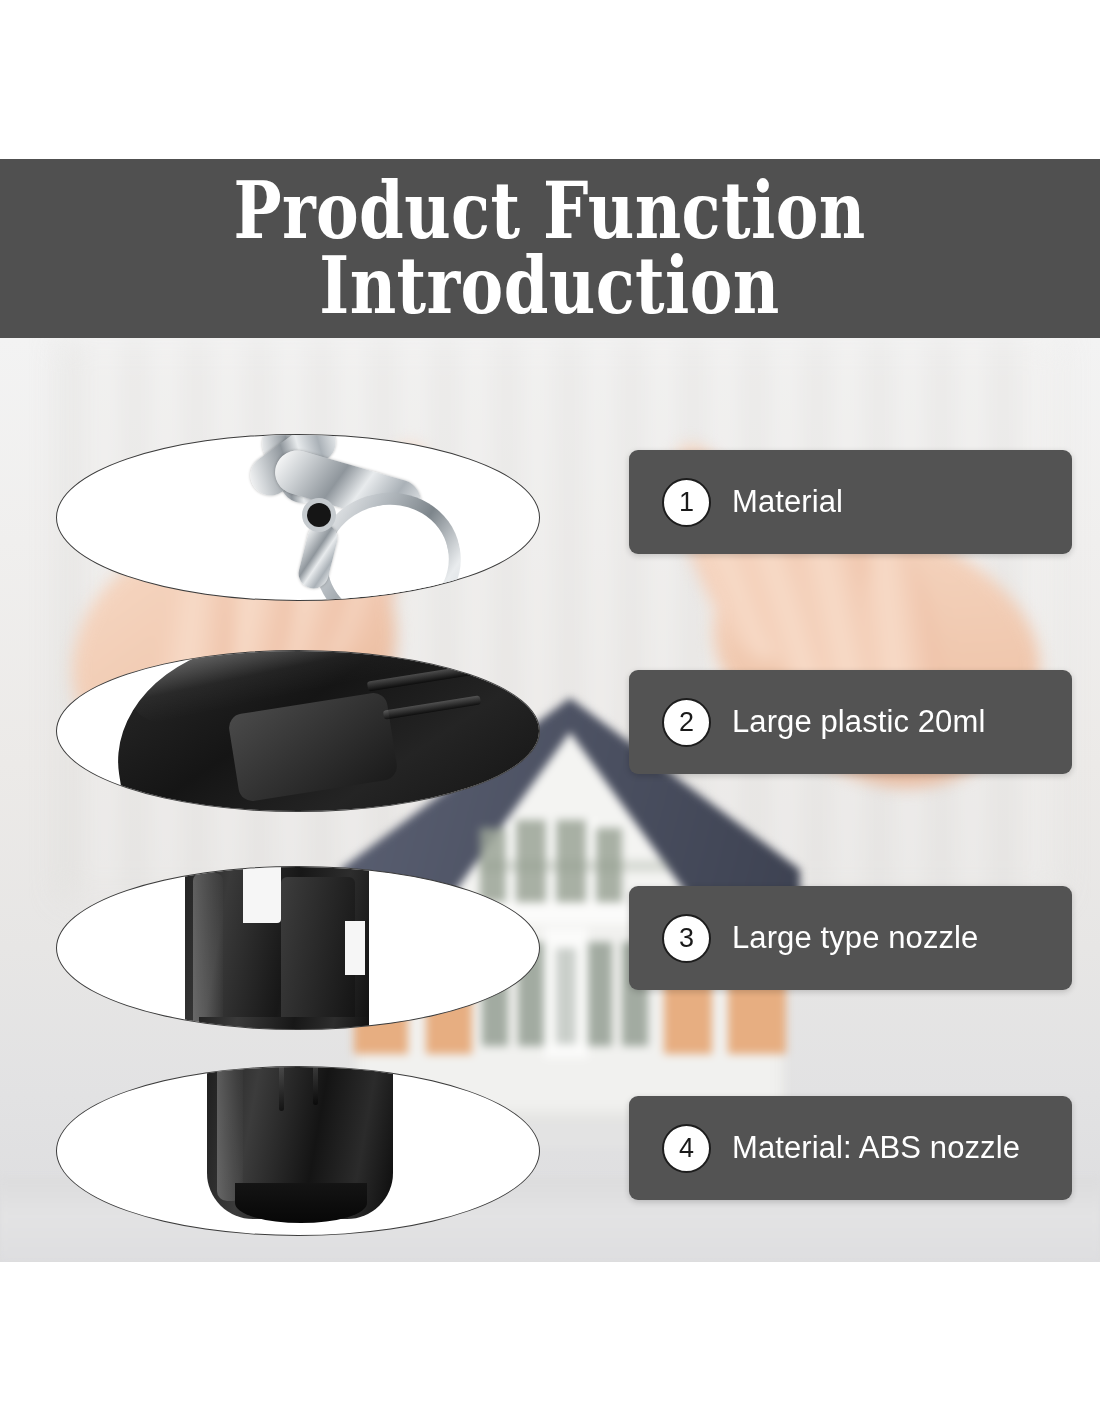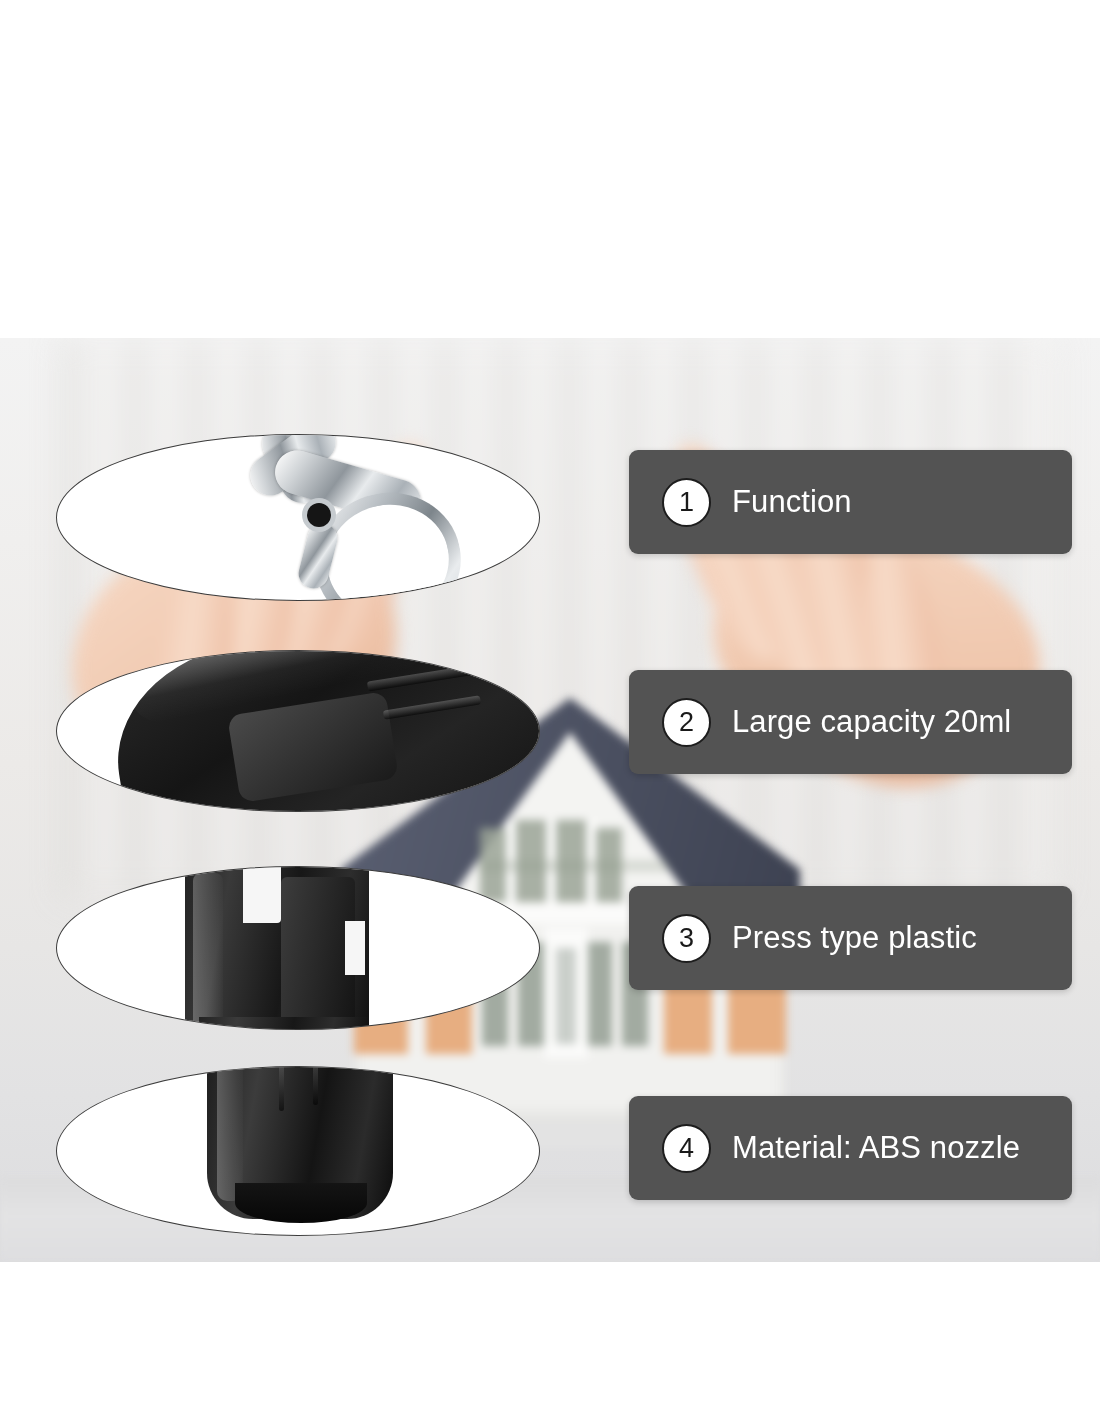--- a/index.html
+++ b/index.html
@@ -278,20 +278,24 @@
     position: absolute;
     left: 0; top: 1262px; width: 1100px; height: 160px;
     background: #ffffff;
   }
 </style>
 </head>
 <body>
 
 <div id="page">
 
+  <div id="header-band">
+    <h1 id="header-title">Product Function
+Introduction</h1>
+  </div>
 
   <div id="photo-stage">
 
     <div class="bg-layer" id="bg-base"></div>
     <div class="bg-layer" id="bg-blinds"></div>
 
     <div class="bg-layer" id="house">
       <div class="roof"></div>
       <div class="roof-shade"></div>
 
@@ -378,31 +382,31 @@
         <div class="plastic-dark" style="left:150px; top:-20px; width:186px; height:172px; border-radius:4px 4px 46px 46px; background:linear-gradient(100deg,#1d1d1d 0%,#3c3c3c 26%,#141414 58%,#2b2b2b 80%,#0c0c0c 100%);"></div>
         <div class="plastic-hi" style="left:160px; top:-16px; width:26px; height:150px; border-radius:10px;"></div>
         <div class="groove" style="left:222px; top:-18px; width:5px; height:62px;"></div>
         <div class="groove" style="left:256px; top:-18px; width:5px; height:56px;"></div>
         <div class="plastic-dark" style="left:178px; top:116px; width:132px; height:40px; border-radius:0 0 50% 50%; background:linear-gradient(180deg,#141414,#070707);"></div>
       </div>
     </div>
 
     <div class="label-box" style="top:112px;">
       <div class="num-circle">1</div>
-      <div class="label-text">Function</div>
+      <div class="label-text">Material</div>
     </div>
 
     <div class="label-box" style="top:332px;">
       <div class="num-circle">2</div>
-      <div class="label-text">Large capacity 20ml</div>
+      <div class="label-text">Large plastic 20ml</div>
     </div>
 
     <div class="label-box" style="top:548px;">
       <div class="num-circle">3</div>
-      <div class="label-text">Press type plastic</div>
+      <div class="label-text">Large type nozzle</div>
     </div>
 
     <div class="label-box" style="top:758px;">
       <div class="num-circle">4</div>
       <div class="label-text">Material: ABS nozzle</div>
     </div>
 
   </div>
 
   <div id="bottom-strip"></div>

